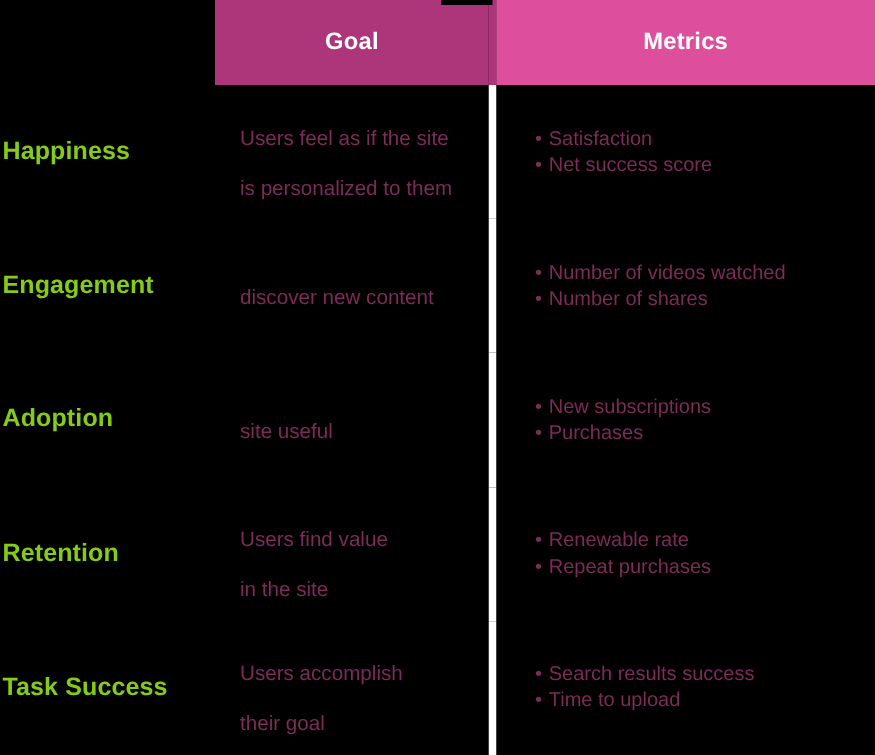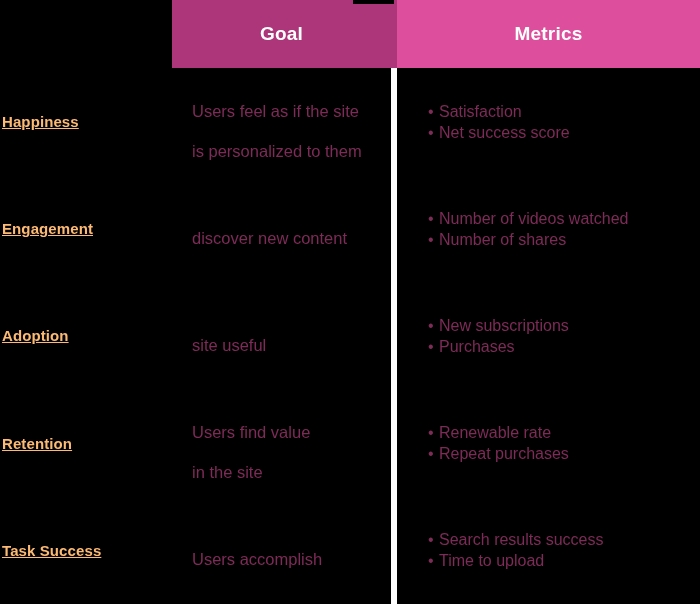--- a/index.html
+++ b/index.html
@@ -25,26 +25,25 @@
 
   
   .label-cell {
     background: #000000;
     display: flex;
     align-items: center;
     padding-left: 2px;
     box-sizing: border-box;
   }
   .label-text {
-    color: #fdba74;
-    font-size: 15px;
+    color: #84cc16;
+    font-size: 20px;
     font-weight: bold;
     letter-spacing: 0.1px;
     white-space: nowrap;
-    text-decoration: underline;
   }
   .corner-cell { background: #000000; }
 
   
   .hdr {
     display: flex;
     align-items: center;
     justify-content: center;
     box-sizing: border-box;
   }
@@ -161,20 +160,21 @@
   <div class="cell cell-metrics row-b">
     <div class="metric-line"><span class="bullet">•</span><span>Renewable rate</span></div>
     <div class="metric-line"><span class="bullet">•</span><span>Repeat purchases</span></div>
   </div>
 
   <div class="label-cell row-a">
     <span class="label-text">Task Success</span>
   </div>
   <div class="cell cell-goal row-a">
     <div class="goal-line">Users accomplish</div>
+    <div class="goal-line">their goal</div>
   </div>
   <div class="gap-cell row-a"></div>
   <div class="cell cell-metrics row-a">
     <div class="metric-line"><span class="bullet">•</span><span>Search results success</span></div>
     <div class="metric-line"><span class="bullet">•</span><span>Time to upload</span></div>
   </div>
 
 </div>
 
 <div class="top-notch"></div>

